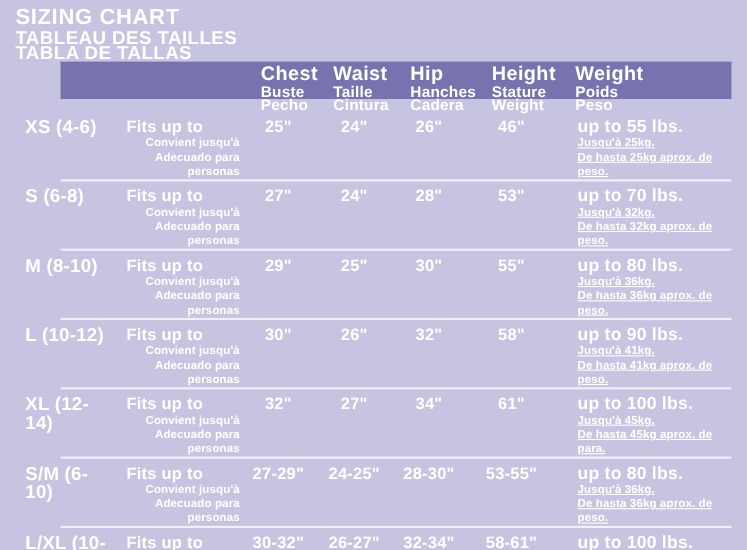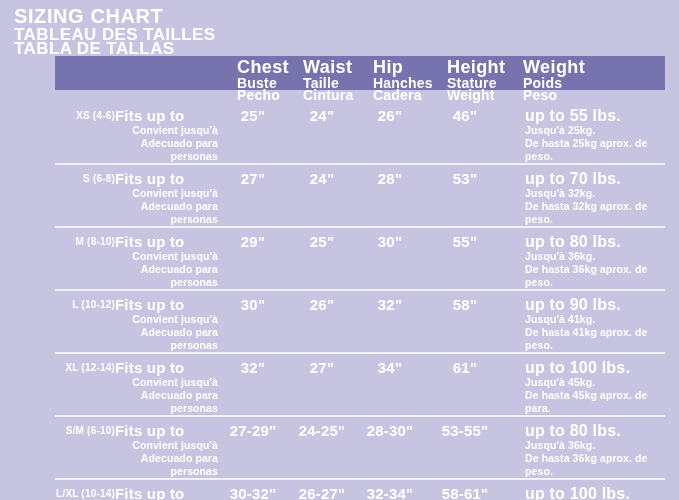--- a/index.html
+++ b/index.html
@@ -37,27 +37,27 @@
     grid-template-columns:92px 103px 70px 68px 68px 82px 1fr;
     padding:5px 0 2px 0;
     min-height:42px;
   }
   .row::after{
     content:"";position:absolute;left:32px;right:0;bottom:0;height:2px;
     background:rgba(255,255,255,0.75);
   }
   .row:last-child::after{display:none;}
   .cell{align-self:start;}
-  .size{font-size:10px;line-height:17px;letter-spacing:0.2px;padding-right:0;text-align:right;}
+  .size{font-size:17px;line-height:17px;letter-spacing:0.2px;padding-right:11px;}
   .fit-en{font-size:15px;line-height:17px;letter-spacing:0.2px;}
   .fit-sub{font-size:10.5px;line-height:13px;letter-spacing:0.1px;text-align:right;}
   .val{font-size:15px;line-height:17px;text-align:center;letter-spacing:0.2px;}
   .weight{padding-left:19px;}
   .w-en{font-size:16px;line-height:17px;letter-spacing:0.2px;}
-  .w-sub{font-size:10.5px;line-height:13px;letter-spacing:0.1px;}
+  .w-sub{font-size:10.5px;line-height:13px;letter-spacing:0.1px;text-decoration:underline;}
 </style>
 </head>
 <body>
 
 <div class="page" style="--bg: #c6c4e0; --band: #7673ae; color: rgb(255, 255, 255);">
 
   <header class="title-block">
     <h1>SIZING CHART</h1>
     <div class="title-sub">TABLEAU DES TAILLES</div>
     <div class="title-sub">TABLA DE TALLAS</div>

